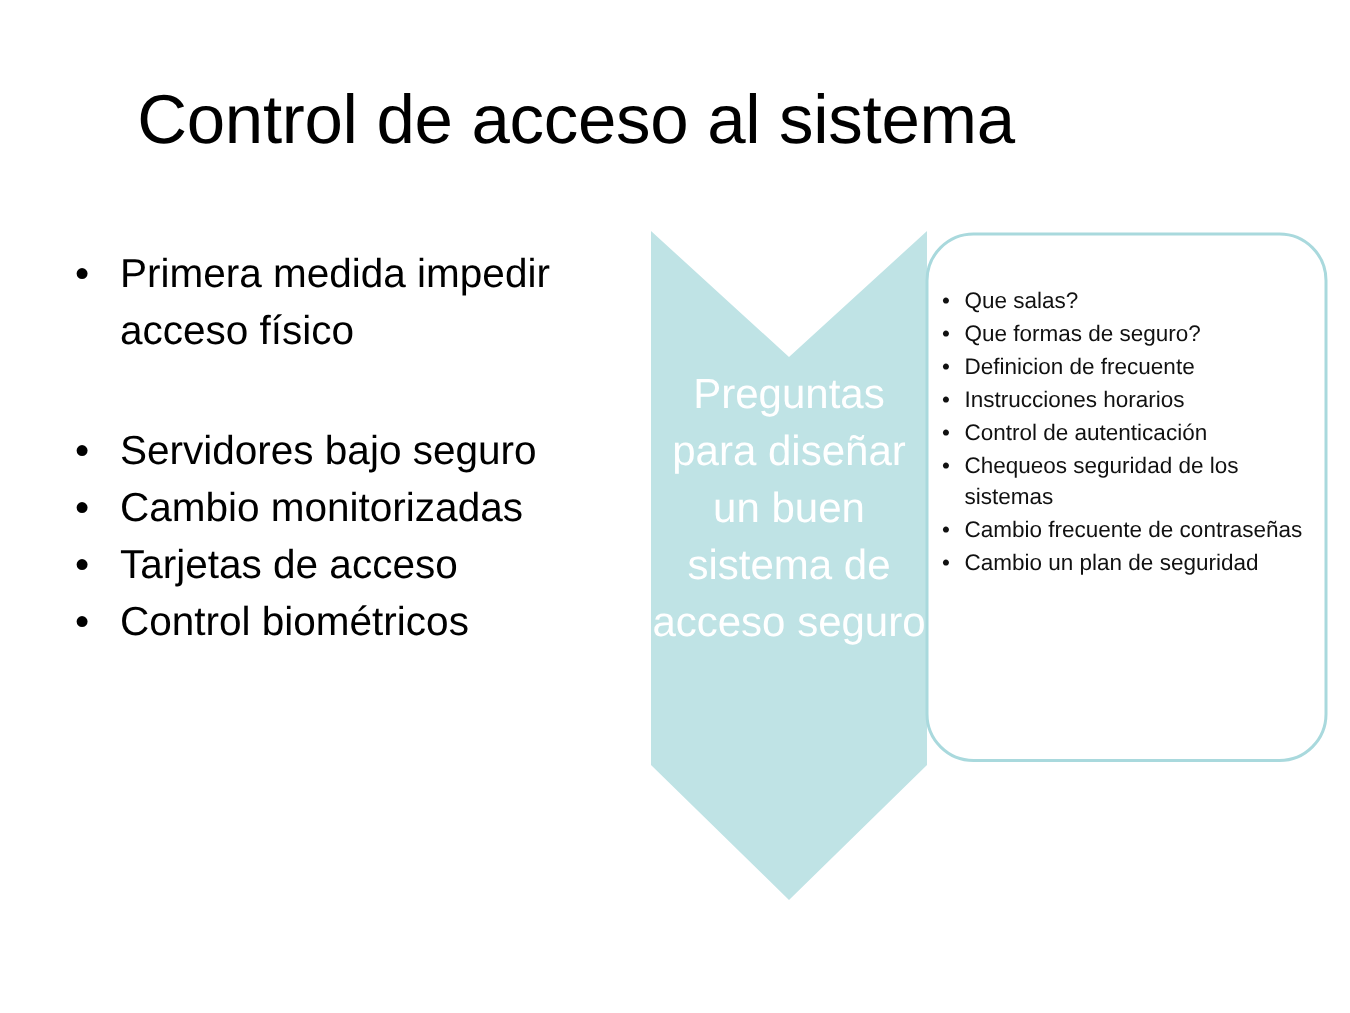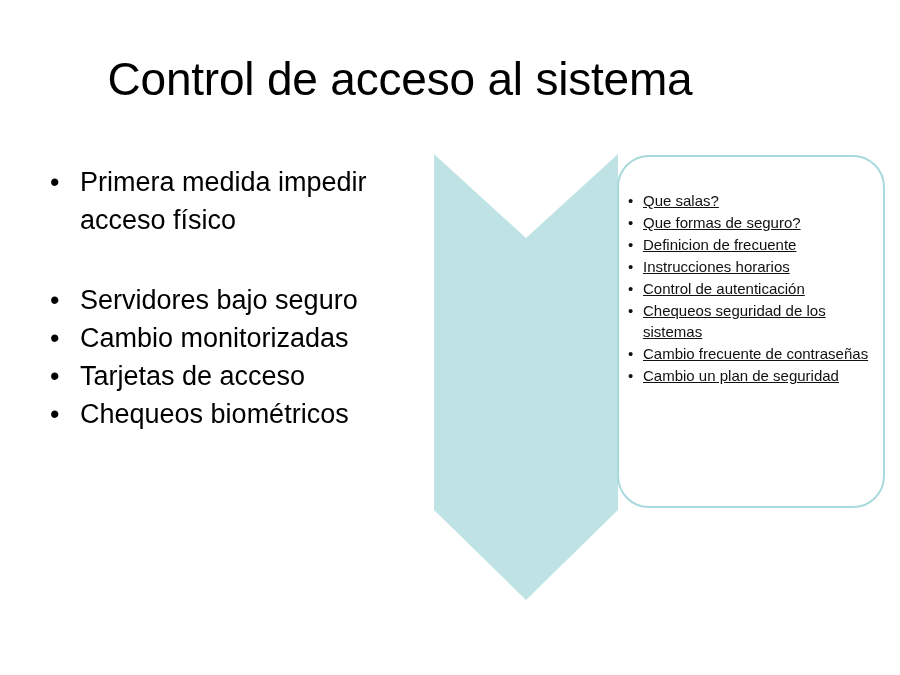--- a/index.html
+++ b/index.html
@@ -15,21 +15,21 @@
     position: relative;
     width: 900px;
     height: 675px;
     background: #ffffff;
     overflow: hidden;
   }
 
   
   #slide-title {
     position: absolute;
-    left: 16px;
+    left: 0;
     top: 52px;
     width: 768px;
     text-align: center;
     font-size: 46px;
     line-height: 54px;
     font-weight: 400;
     color: #000000;
     letter-spacing: -0.2px;
     white-space: nowrap;
   }
@@ -115,21 +115,20 @@
     margin-bottom: 1px;
   }
   .rb-bullet {
     flex: 0 0 auto;
     width: 15px;
     font-size: 15px;
     line-height: 21px;
   }
   .rb-text {
     flex: 1 1 auto;
-    text-decoration: underline;
   }
 </style>
 </head>
 <body>
 
 <div id="slide" style="background: rgb(255, 255, 255);">
 
   <div id="slide-title">Control de acceso al sistema</div>
 
   <div id="left-bullets">
@@ -144,29 +143,30 @@
       <div class="lb-item">
         <span class="lb-bullet">•</span>
         <span class="lb-text">Cambio monitorizadas</span>
       </div>
       <div class="lb-item">
         <span class="lb-bullet">•</span>
         <span class="lb-text">Tarjetas de acceso</span>
       </div>
       <div class="lb-item">
         <span class="lb-bullet">•</span>
-        <span class="lb-text">Chequeos biométricos</span>
+        <span class="lb-text">Control biométricos</span>
       </div>
     </div>
 
   <div id="chevron">
     <svg viewBox="0 0 184 446" xmlns="http://www.w3.org/2000/svg">
       <polygon points="0,0 92,84 184,0 184,356 92,446 0,356" fill="#bfe3e5"></polygon>
     </svg>
   </div>
+  <div id="chevron-label" style="color: rgb(255, 255, 255);">Preguntas para diseñar un buen sistema de acceso seguro</div>
 
   <div id="right-panel" style="border-color: rgb(169, 217, 221);"></div>
   <div id="right-bullets">
       <div class="rb-item">
         <span class="rb-bullet">•</span>
         <span class="rb-text">Que salas?</span>
       </div>
       <div class="rb-item">
         <span class="rb-bullet">•</span>
         <span class="rb-text">Que formas de seguro?</span>

